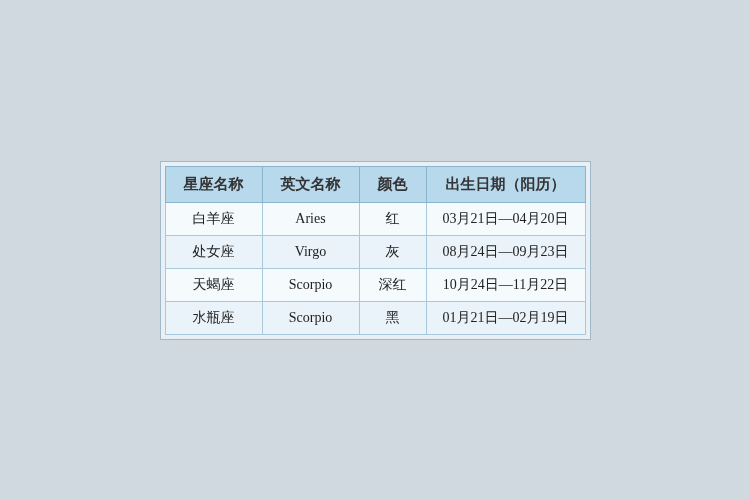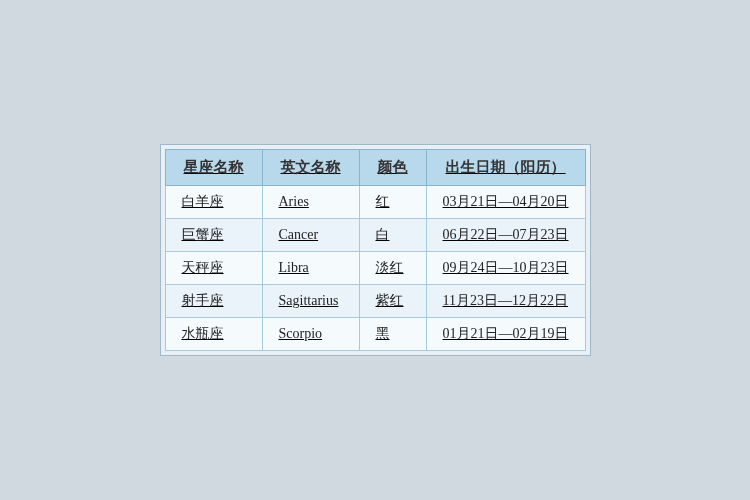--- a/index.html
+++ b/index.html
@@ -15,21 +15,20 @@
       display: flex;
       align-items: center;
       justify-content: center;
       font-family: "SimSun", "宋体", serif;
     }
 
     .table-container {
       background-color: #e8eff5;
       border: 1px solid #a0b8c8;
       padding: 4px;
-      text-decoration: underline;
     }
 
     table {
       border-collapse: collapse;
       background-color: #f0f6fa;
     }
 
     th {
       background-color: #b8d8ec;
       color: #333;
@@ -37,21 +36,21 @@
       font-weight: bold;
       padding: 8px 18px;
       border: 1px solid #8ab4cc;
       text-align: center;
       white-space: nowrap;
     }
 
     td {
       border: 1px solid #a8c8dc;
       padding: 7px 16px;
-      text-align: left;
+      text-align: center;
       font-size: 14px;
       color: #222;
       white-space: nowrap;
       background-color: #f5fafd;
     }
 
     tr:nth-child(even) td {
       background-color: #eaf3f9;
     }
   </style>
@@ -69,36 +68,30 @@
       </tr>
     </thead>
     <tbody id="table-body">
     <tr>
           <td>白羊座</td>
           <td>Aries</td>
           <td>红</td>
           <td>03月21日—04月20日</td>
         </tr>
         <tr>
-          <td>巨蟹座</td>
-          <td>Cancer</td>
-          <td>白</td>
-          <td>06月22日—07月23日</td>
+          <td>处女座</td>
+          <td>Virgo</td>
+          <td>灰</td>
+          <td>08月24日—09月23日</td>
         </tr>
         <tr>
-          <td>天秤座</td>
-          <td>Libra</td>
-          <td>淡红</td>
-          <td>09月24日—10月23日</td>
-        </tr>
-        <tr>
-          <td>射手座</td>
-          <td>Sagittarius</td>
-          <td>紫红</td>
-          <td>11月23日—12月22日</td>
+          <td>天蝎座</td>
+          <td>Scorpio</td>
+          <td>深红</td>
+          <td>10月24日—11月22日</td>
         </tr>
         <tr>
           <td>水瓶座</td>
           <td>Scorpio</td>
           <td>黑</td>
           <td>01月21日—02月19日</td>
         </tr>
       </tbody>
   </table>
 </div>

